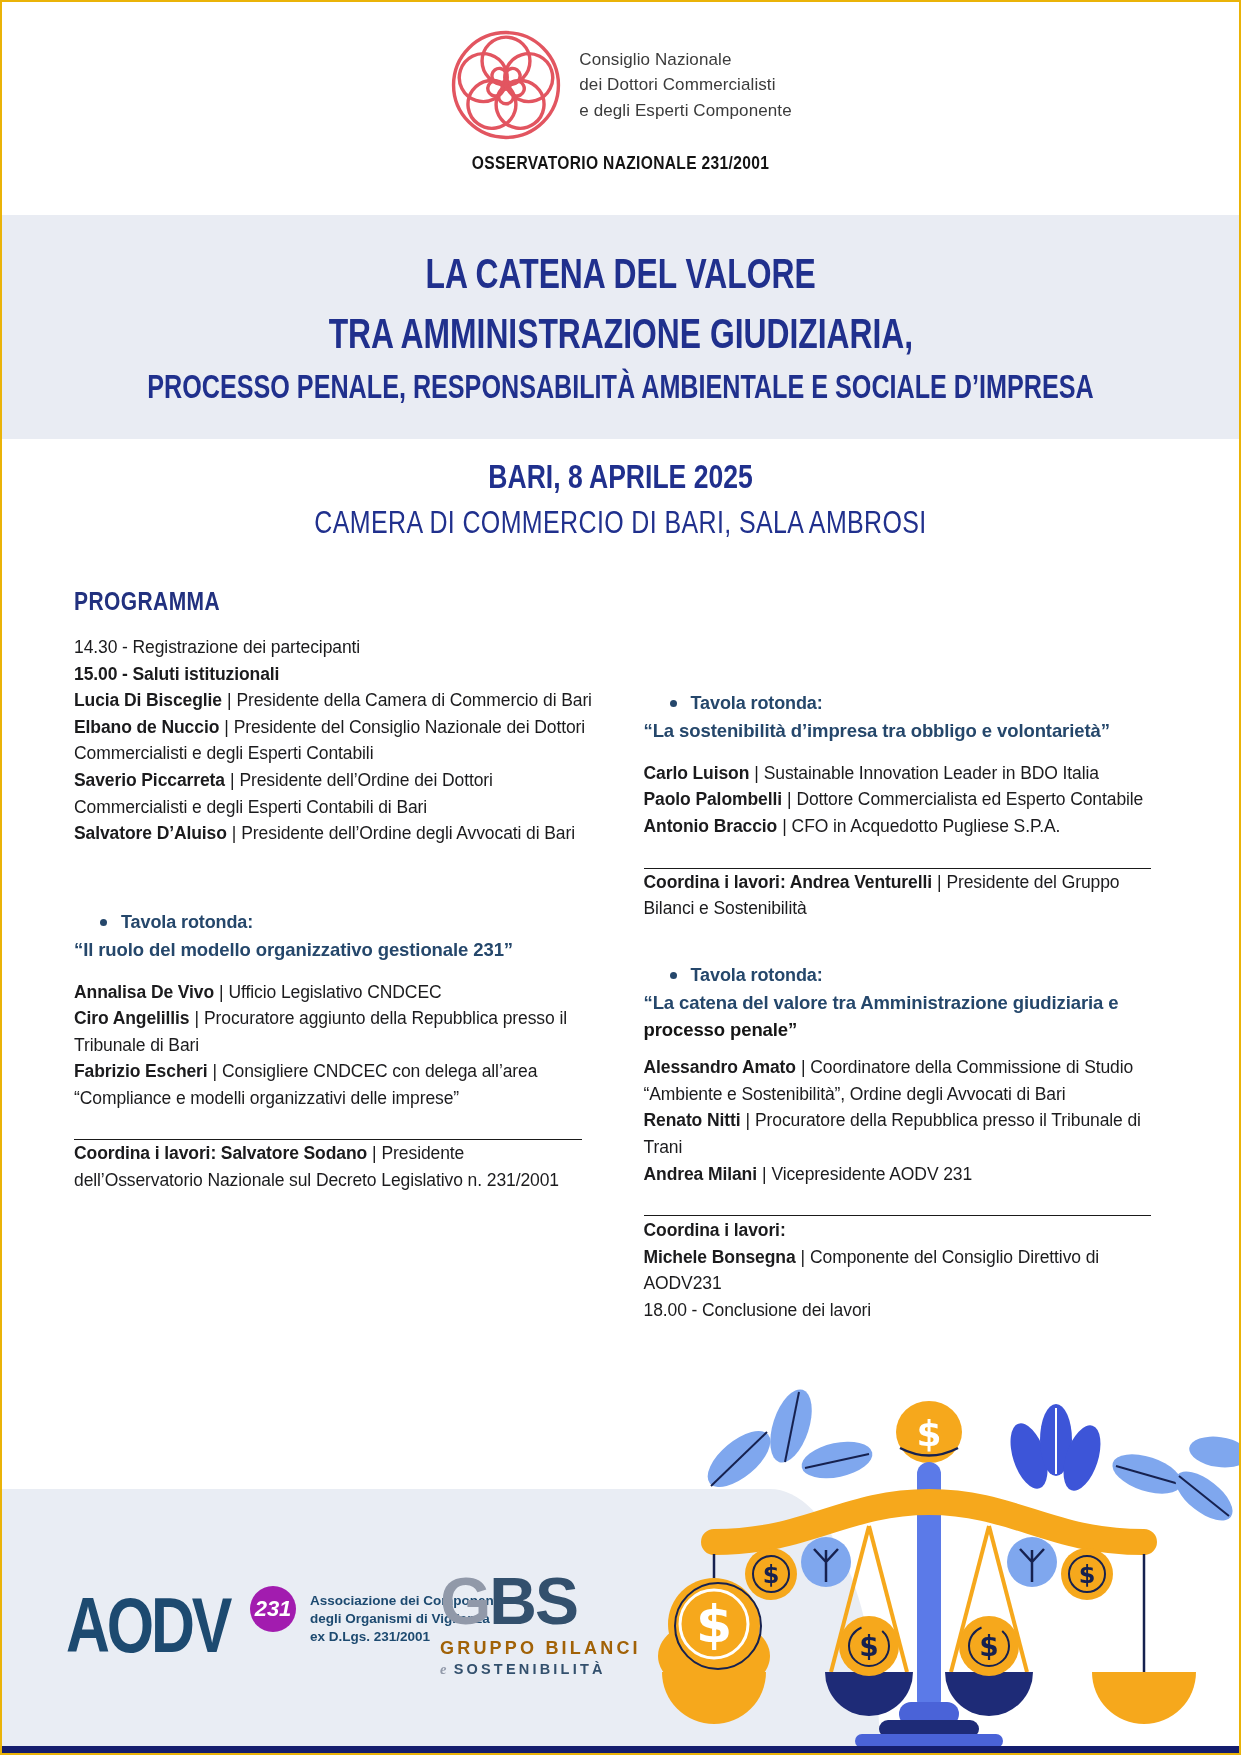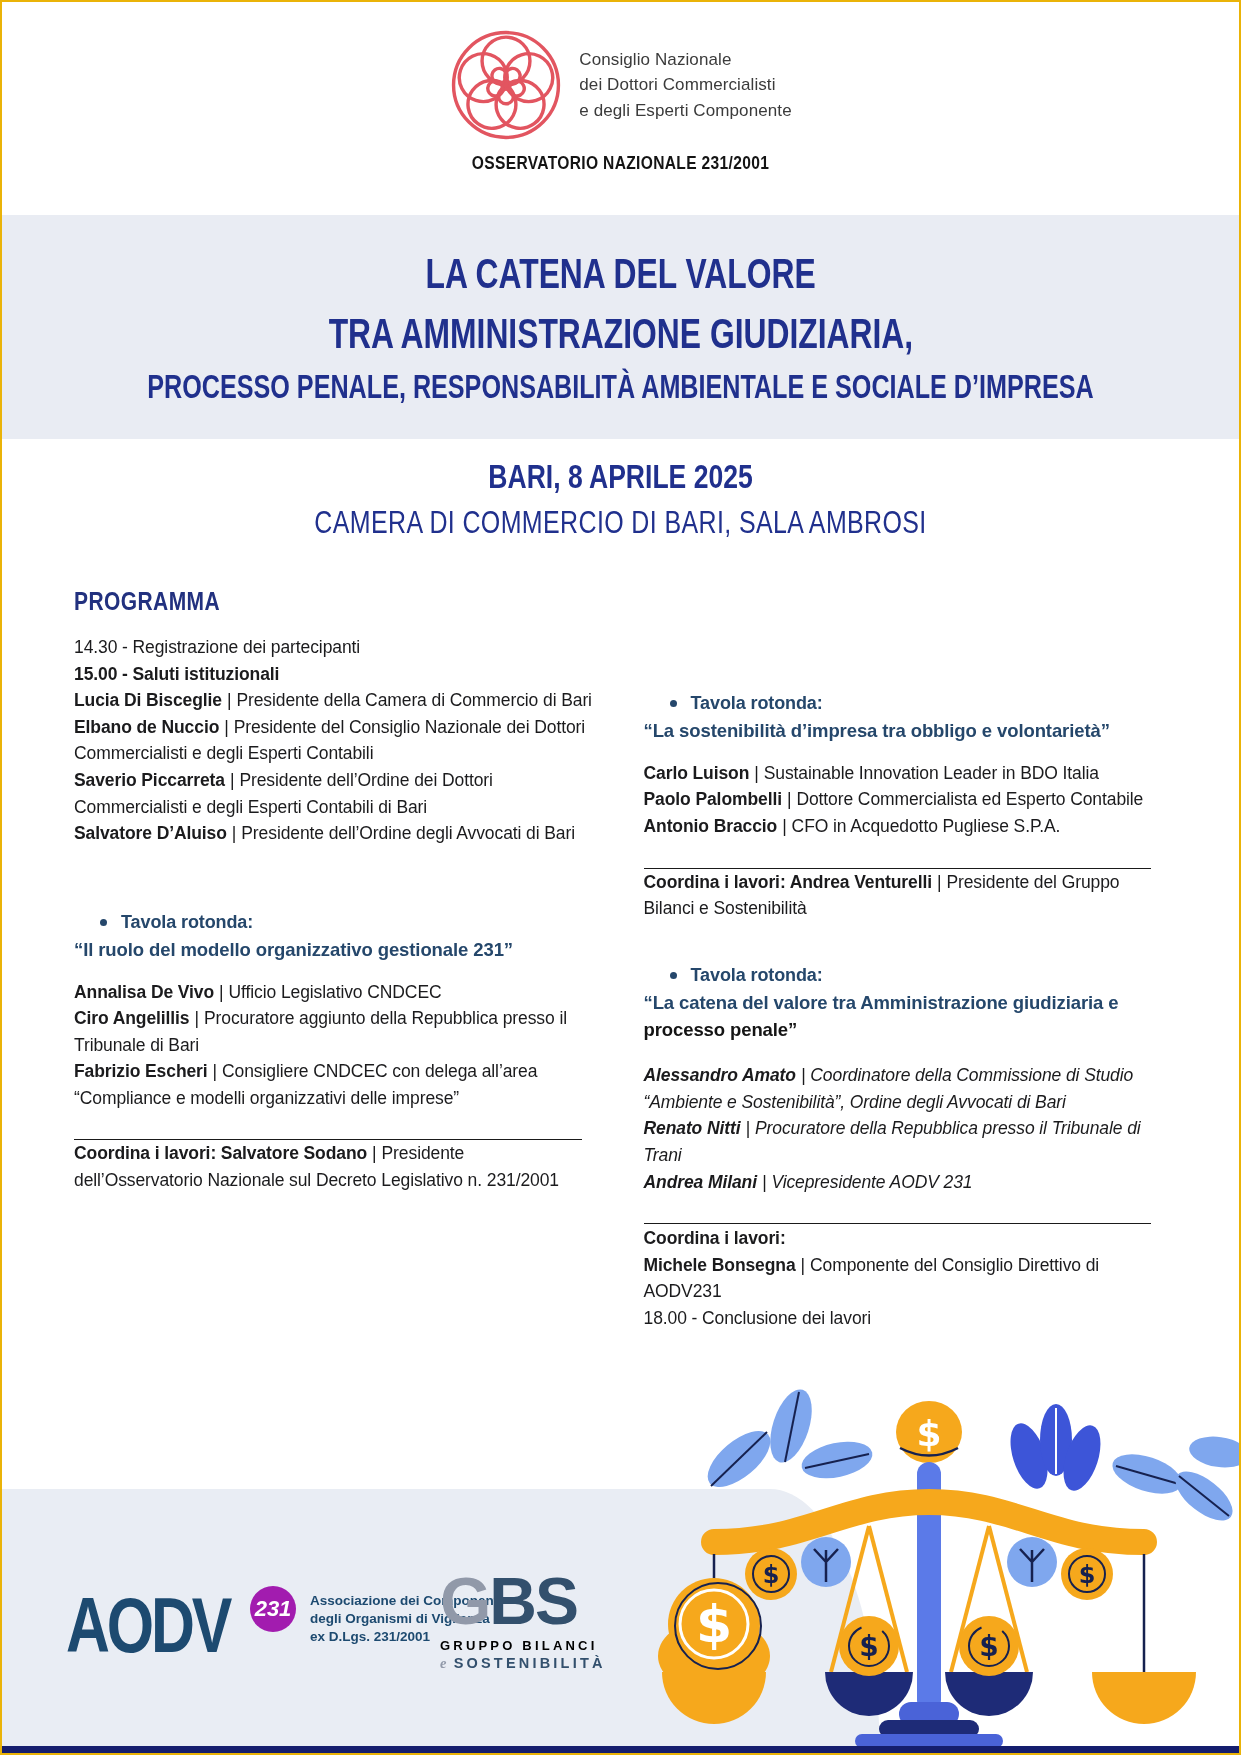--- a/index.html
+++ b/index.html
@@ -70,21 +70,21 @@
   .aodv-badge{
     position:absolute;left:184px;top:-8px;width:46px;height:46px;border-radius:50%;
     background:#a21caf;display:flex;align-items:center;justify-content:center;
     color:#fff;font-size:22px;font-weight:700;font-style:italic;
   }
   .aodv-desc{position:absolute;left:244px;top:-2px;font-size:13.5px;font-weight:700;line-height:1.35;color:#1d4a70;}
   .gbs{position:absolute;left:438px;top:1566px;z-index:4;text-align:left;}
   .gbs-word{font-size:66px;font-weight:800;letter-spacing:-2px;line-height:1;}
   .gbs-g{color:#9199a9;}
   .gbs-bs{color:#33506d;}
-  .gbs-line1{font-size:13px;font-weight:700;letter-spacing:3.2px;color:#000000;margin-top:4px;}
+  .gbs-line1{font-size:18px;font-weight:700;letter-spacing:3.2px;color:#a16207;margin-top:4px;}
   .gbs-line2{font-size:14.5px;font-weight:700;letter-spacing:3.2px;color:#33506d;margin-top:2px;}
   .gbs-e{font-style:italic;color:#9199a9;font-family:"Liberation Serif", serif;font-weight:600;margin-right:4px;}
 </style>
 </head>
 <body>
 
 <div class="page">
 
   <div class="header">
     <div class="logo-row">
@@ -182,21 +182,21 @@
       <p class="coordinator"><strong>Coordina i lavori: Andrea Venturelli</strong><span class="sep">|</span><span>Presidente del Gruppo Bilanci e Sostenibilità</span></p>
 
       <div class="rt-heading mt-rt-right">
         <p class="rt-label">
             <span class="dot"></span>
             <span>Tavola rotonda:</span>
           </p>
         <p class="rt-title"><span>“La catena del valore tra Amministrazione giudiziaria e</span> <span class="black-part">processo penale”</span></p>
       </div>
 
-      <div class="speakers" style="margin-top:18px;font-style:italic;">
+      <div class="speakers" style="margin-top:10px;">
         <p><strong>Alessandro Amato</strong><span class="sep">|</span><span>Coordinatore della Commissione di Studio “Ambiente e Sostenibilità”, Ordine degli Avvocati di Bari</span></p>
         <p><strong>Renato Nitti</strong><span class="sep">|</span><span>Procuratore della Repubblica presso il Tribunale di Trani</span></p>
         <p><strong>Andrea Milani</strong><span class="sep">|</span><span>Vicepresidente AODV 231</span></p>
       </div>
 
       <hr>
 
       <div class="coordinator">
         <p><strong>Coordina i lavori:</strong></p>
         <p><strong>Michele Bonsegna</strong><span class="sep">|</span><span>Componente del Consiglio Direttivo di AODV231</span></p>

